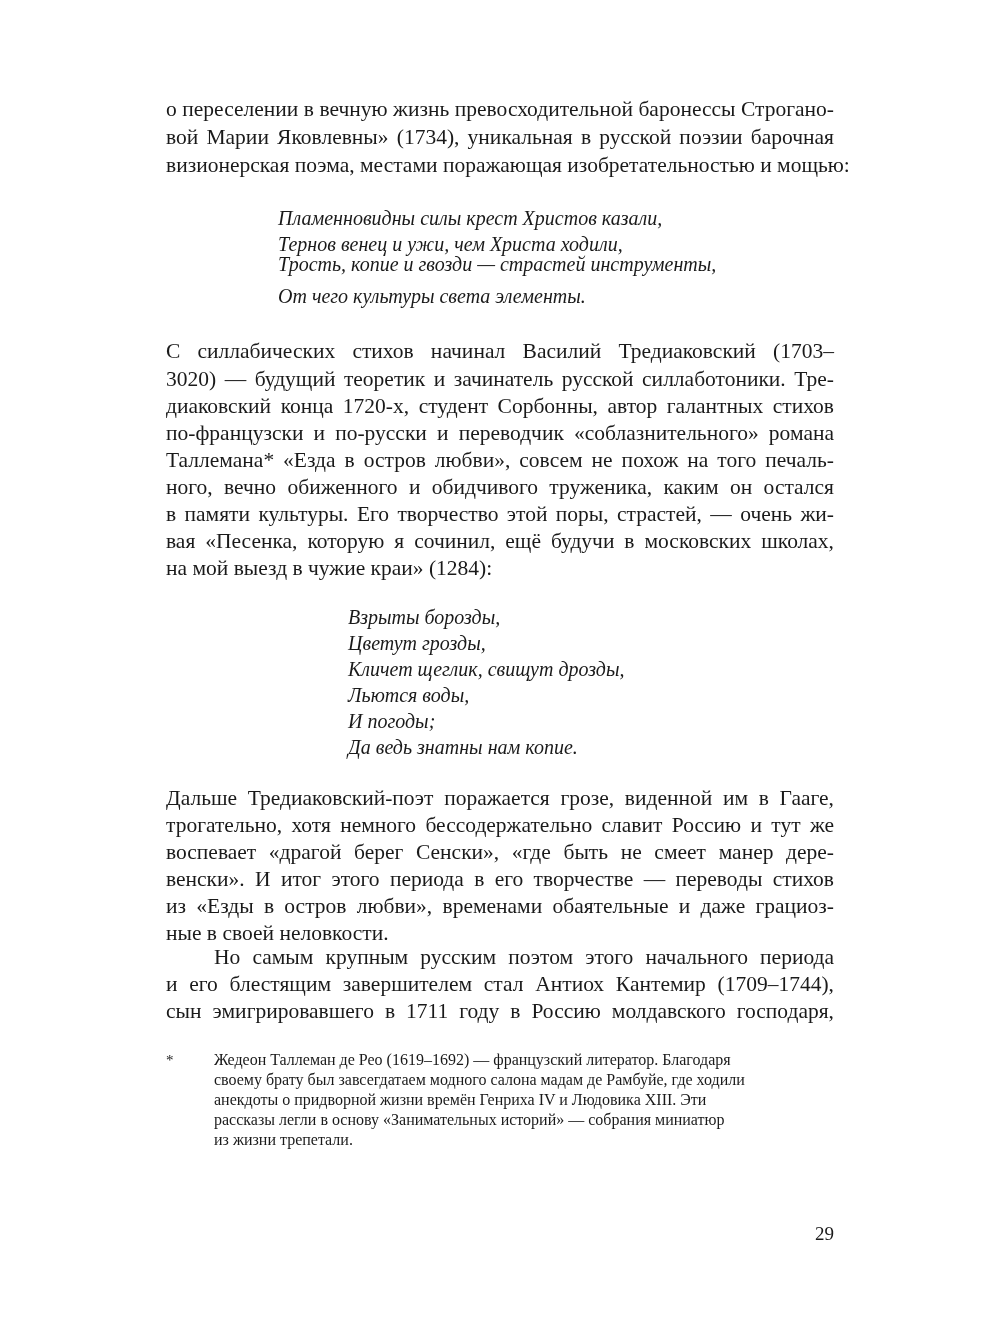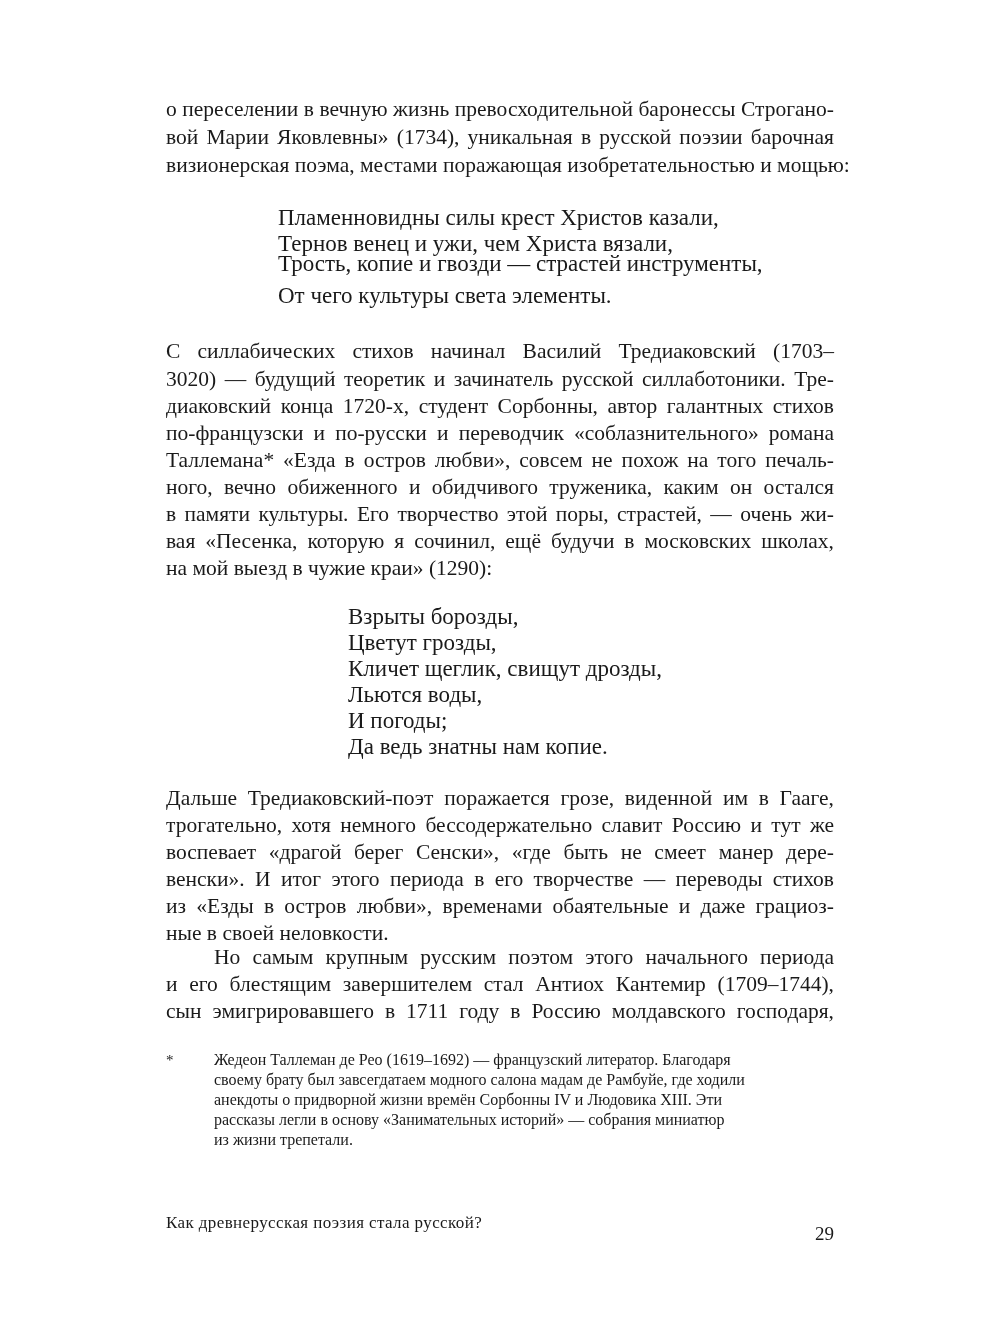--- a/index.html
+++ b/index.html
@@ -34,23 +34,24 @@
     }
     .body-line.last {
       text-align-last: left;
     }
     .body-line.indent {
       padding-left: 48px;
       width: 620px;
     }
     .verse-line {
       position: absolute;
-      font-size: 23px;
+      font-size: 20px;
       line-height: 26px;
       white-space: nowrap;
+      font-style: italic;
     }
     .footnote-mark {
       position: absolute;
       left: 0;
       top: 1050px;
       font-size: 15px;
       line-height: 20px;
     }
     .footnote-line {
       position: absolute;
@@ -82,35 +83,35 @@
 <div class="page">
 
   <div>
     <div class="body-line" style="top:96px">о переселении в вечную жизнь превосходительной баронессы Строгано-</div>
     <div class="body-line" style="top:124px">вой Марии Яковлевны» (1734), уникальная в русской поэзии барочная</div>
     <div class="body-line" style="top:152px">визионерская поэма, местами поражающая изобретательностью и мощью:</div>
   </div>
 
   <div>
     <div class="verse-line" style="left:112px;top:205px">Пламенновидны силы крест Христов казали,</div>
-    <div class="verse-line" style="left:112px;top:231px">Тернов венец и ужи, чем Христа вязали,</div>
+    <div class="verse-line" style="left:112px;top:231px">Тернов венец и ужи, чем Христа ходили,</div>
     <div class="verse-line" style="left:112px;top:251px">Трость, копие и гвозди — страстей инструменты,</div>
     <div class="verse-line" style="left:112px;top:283px">От чего культуры света элементы.</div>
   </div>
 
   <div>
     <div class="body-line" style="top:338px">С силлабических стихов начинал Василий Тредиаковский (1703–</div>
     <div class="body-line" style="top:366px">3020) — будущий теоретик и зачинатель русской силлаботоники. Тре-</div>
     <div class="body-line" style="top:393px">диаковский конца 1720-х, студент Сорбонны, автор галантных стихов</div>
     <div class="body-line" style="top:420px">по-французски и по-русски и переводчик «соблазнительного» романа</div>
     <div class="body-line" style="top:447px">Таллемана* «Езда в остров любви», совсем не похож на того печаль-</div>
     <div class="body-line" style="top:474px">ного, вечно обиженного и обидчивого труженика, каким он остался</div>
     <div class="body-line" style="top:501px">в памяти культуры. Его творчество этой поры, страстей, — очень жи-</div>
     <div class="body-line" style="top:528px">вая «Песенка, которую я сочинил, ещё будучи в московских школах,</div>
-    <div class="body-line last" style="top:555px">на мой выезд в чужие краи» (1290):</div>
+    <div class="body-line last" style="top:555px">на мой выезд в чужие краи» (1284):</div>
   </div>
 
   <div>
     <div class="verse-line" style="left:182px;top:604px">Взрыты борозды,</div>
     <div class="verse-line" style="left:182px;top:630px">Цветут грозды,</div>
     <div class="verse-line" style="left:182px;top:656px">Кличет щеглик, свищут дрозды,</div>
     <div class="verse-line" style="left:182px;top:682px">Льются воды,</div>
     <div class="verse-line" style="left:182px;top:708px">И погоды;</div>
     <div class="verse-line" style="left:182px;top:734px">Да ведь знатны нам копие.</div>
   </div>
@@ -127,21 +128,20 @@
   <div>
     <div class="body-line indent" style="top:944px">Но самым крупным русским поэтом этого начального периода</div>
     <div class="body-line" style="top:971px">и его блестящим завершителем стал Антиох Кантемир (1709–1744),</div>
     <div class="body-line" style="top:998px">сын эмигрировавшего в 1711 году в Россию молдавского господаря,</div>
   </div>
 
   <div>
     <div class="footnote-mark">*</div>
     <div class="footnote-line" style="top:1050px">Жедеон Таллеман де Рео (1619–1692) — французский литератор. Благодаря</div>
     <div class="footnote-line" style="top:1070px">своему брату был завсегдатаем модного салона мадам де Рамбуйе, где ходили</div>
-    <div class="footnote-line" style="top:1090px">анекдоты о придворной жизни времён Сорбонны IV и Людовика XIII. Эти</div>
+    <div class="footnote-line" style="top:1090px">анекдоты о придворной жизни времён Генриха IV и Людовика XIII. Эти</div>
     <div class="footnote-line" style="top:1110px">рассказы легли в основу «Занимательных историй» — собрания миниатюр</div>
     <div class="footnote-line" style="top:1130px">из жизни трепетали.</div>
   </div>
 
-  <div class="running-title">Как древнерусская поэзия стала русской?</div>
   <div class="page-number">29</div>
 
 </div>
 
 </body></html>

